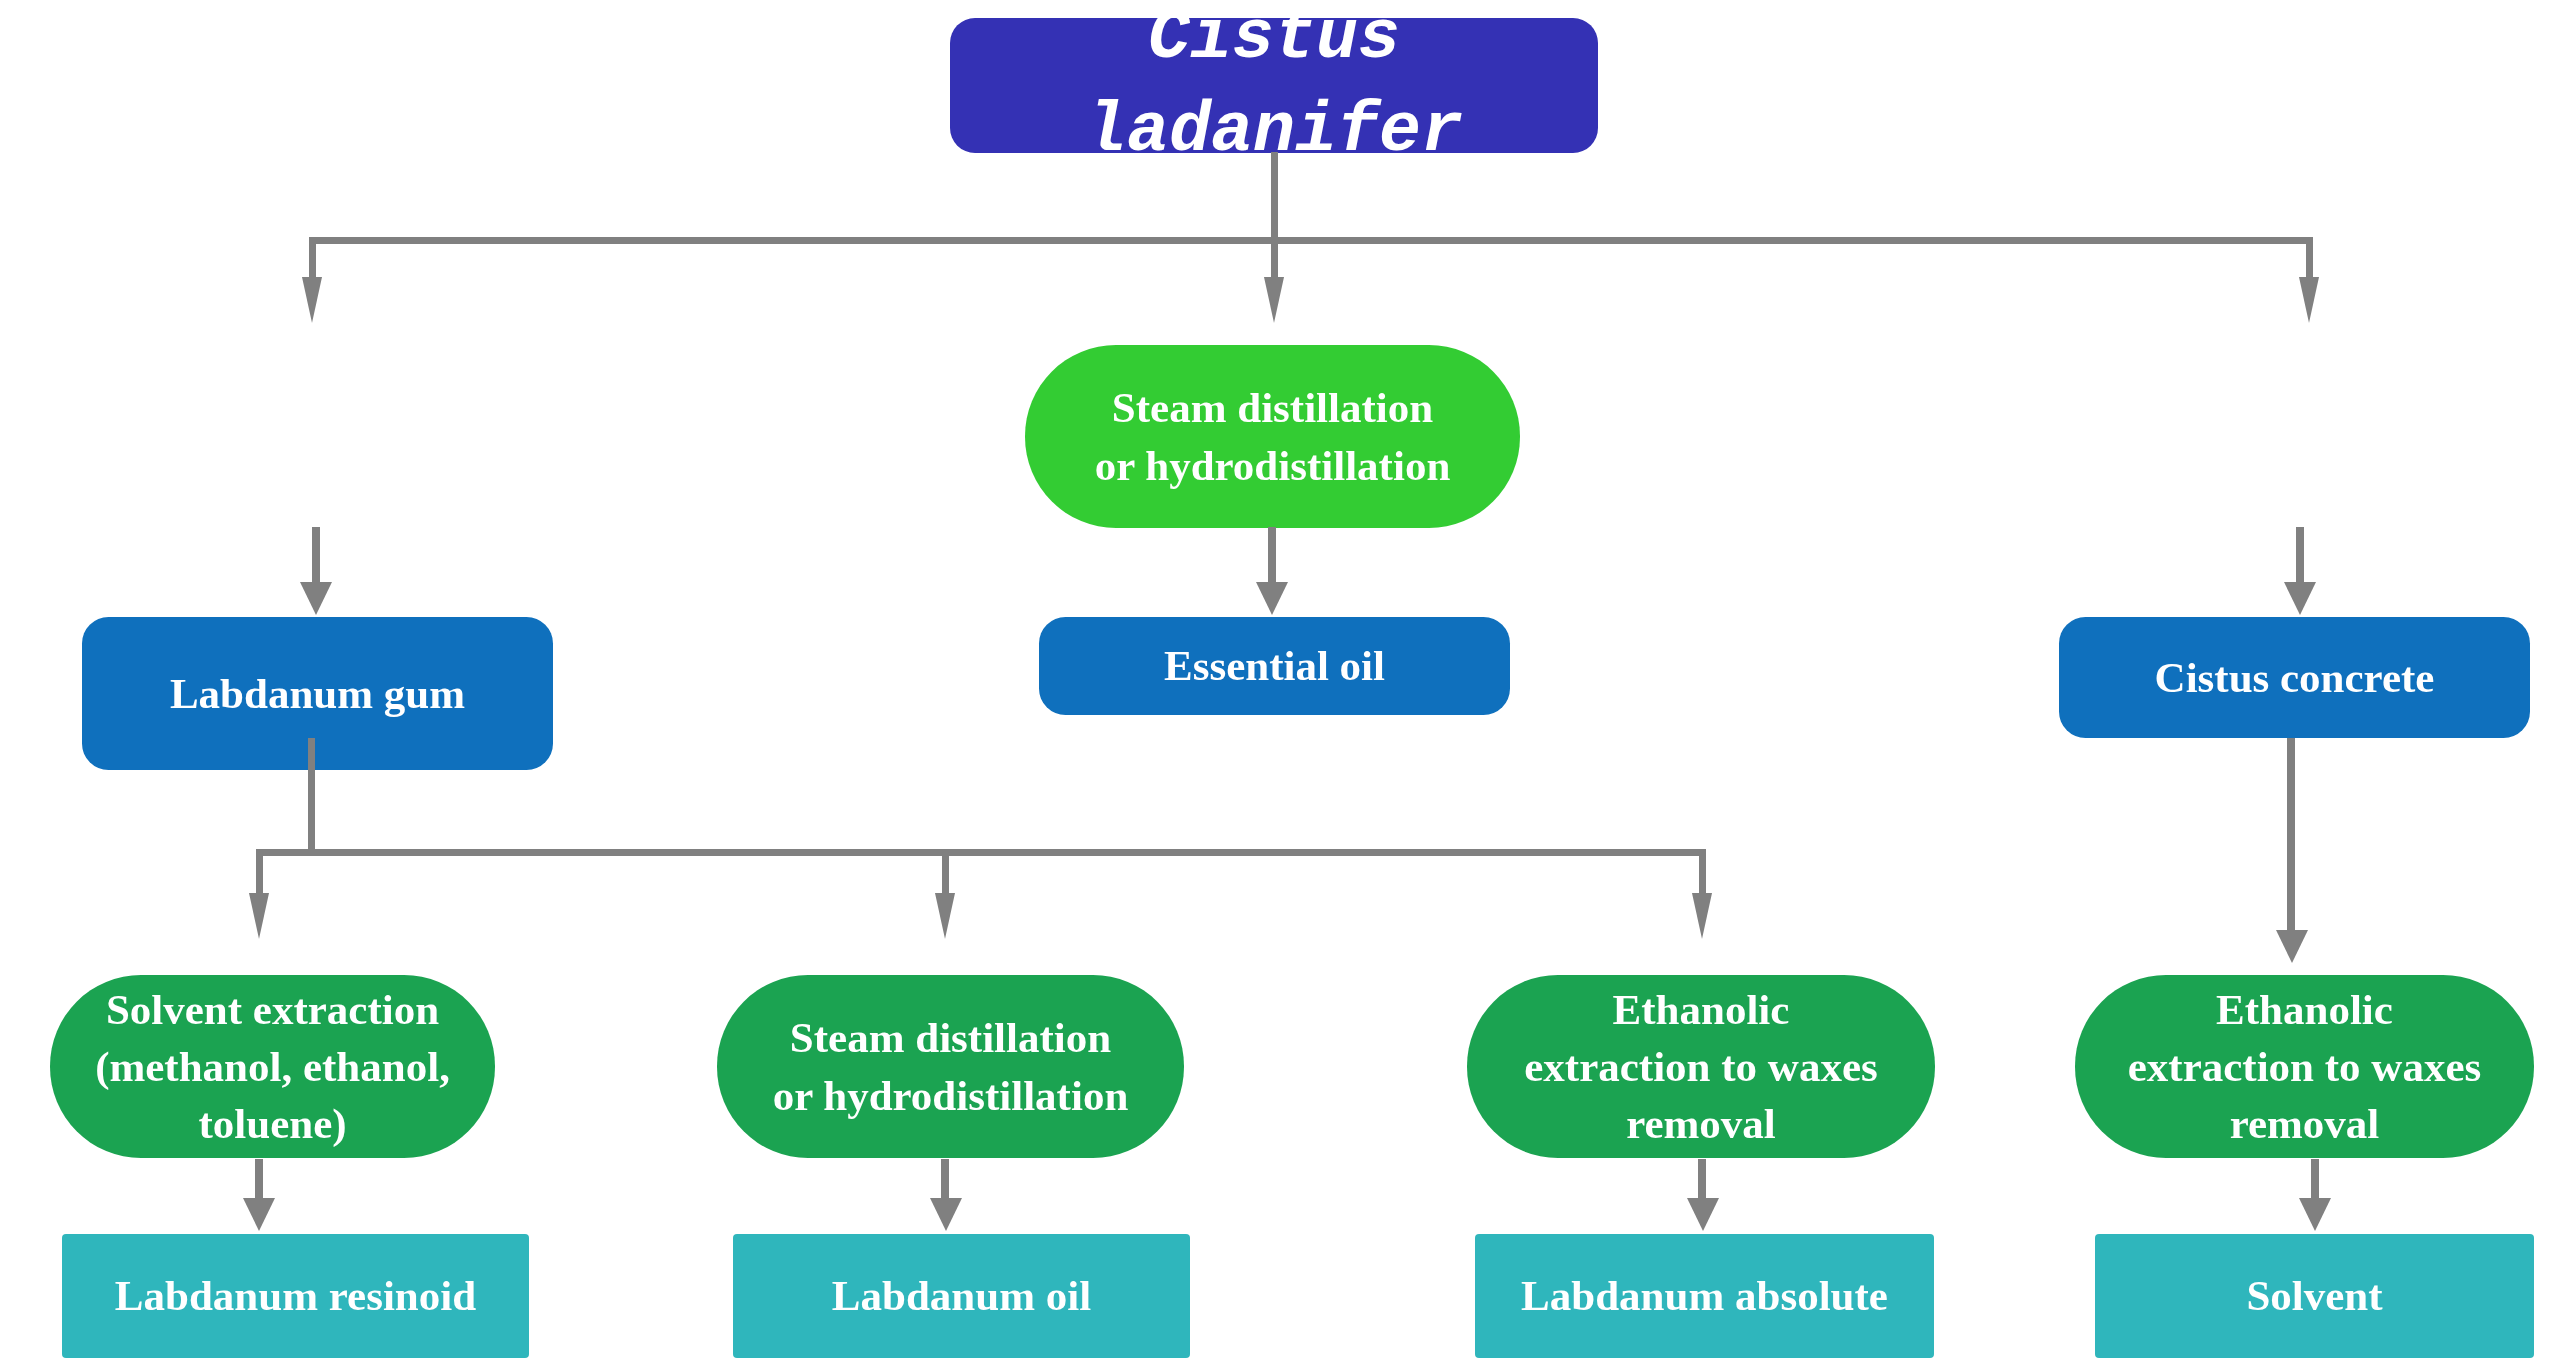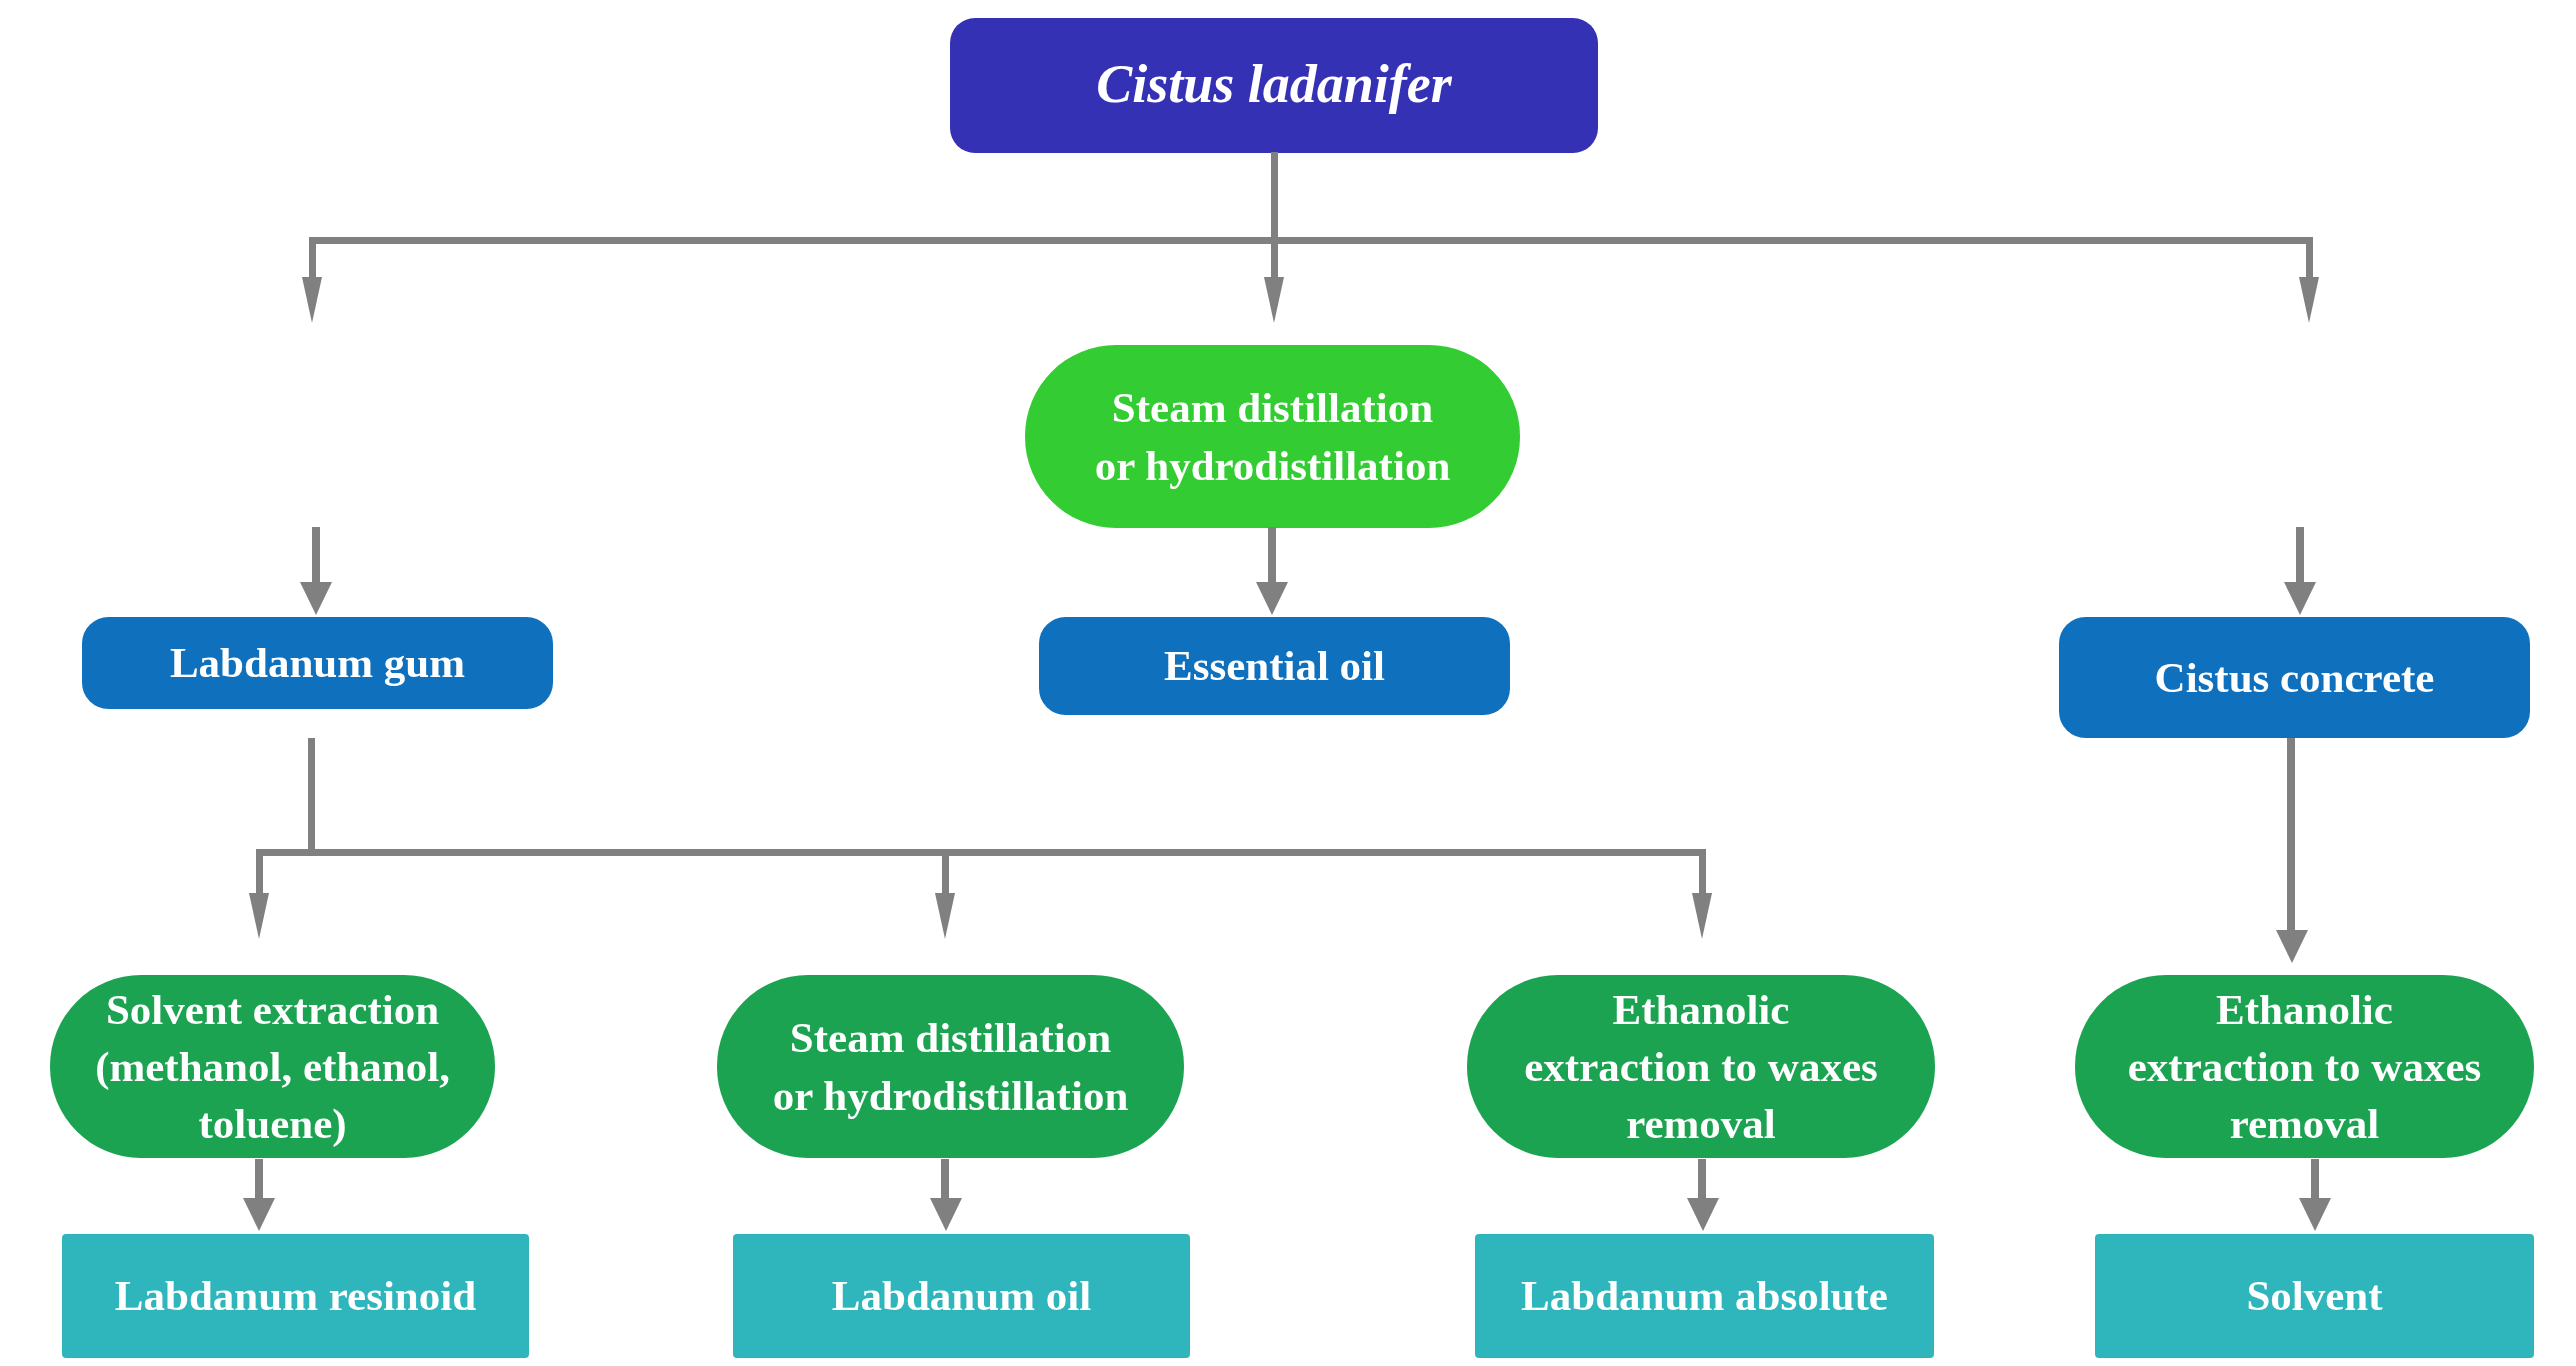--- a/index.html
+++ b/index.html
@@ -25,23 +25,23 @@
     font-weight: bold;
     font-size: 43px;
     line-height: 1.33;
     white-space: pre-line;
     box-sizing: border-box;
     padding: 5.9px 17.7px;
   }
   .root-box {
     background: var(--root-bg, #3431b4);
     border-radius: 25px;
-    font-family: Liberation Serif, serif;
+    font-family: Liberation Mono, monospace;
     font-style: italic;
-    font-size: 54px;
+    font-size: 70px;
   }
   .proc1 { background: var(--process1-bg, #33cc33); border-radius: 91px; }
   .prod1 { background: var(--product1-bg, #0f70bd); border-radius: 26.5px; }
   .proc2 { background: var(--process2-bg, #1ba351); border-radius: 91px; }
   .prod2 { background: var(--product2-bg, #2fb6bc); border-radius: 4px; }
   .vline, .hline {
     position: absolute;
     background: var(--arrow, #808080);
   }
   .head {
@@ -82,21 +82,21 @@
 
   <div class="vline" style="left:312px; top:527px; width:8.2px; height:56px;"></div>
   <div class="head thick" style="left:300px; top:582px;"></div>
 
   <div class="vline" style="left:1268px; top:527px; width:8.2px; height:56px;"></div>
   <div class="head thick" style="left:1256px; top:582px;"></div>
 
   <div class="vline" style="left:2296px; top:527px; width:8.2px; height:56px;"></div>
   <div class="head thick" style="left:2284px; top:582px;"></div>
 
-  <div class="box prod1" style="left:82px; top:617px; width:471px; height:92px;">Labdanum gum</div>
+  <div class="box prod1" style="left:82px; top:617px; width:471px; height:153px;">Labdanum gum</div>
   <div class="box prod1" style="left:1039px; top:617px; width:471px; height:98px;">Essential oil</div>
   <div class="box prod1" style="left:2059px; top:617px; width:471px; height:121px;">Cistus concrete</div>
 
   <div class="vline" style="left:308px; top:738px; width:7px; height:115px;"></div>
   <div class="hline" style="left:256px; top:849px; width:1450px; height:7px;"></div>
 
   <div class="vline" style="left:256px; top:849px; width:7px; height:46px;"></div>
   <div class="head" style="left:249px; top:893px;"></div>
 
   <div class="vline" style="left:942px; top:849px; width:7px; height:46px;"></div>

